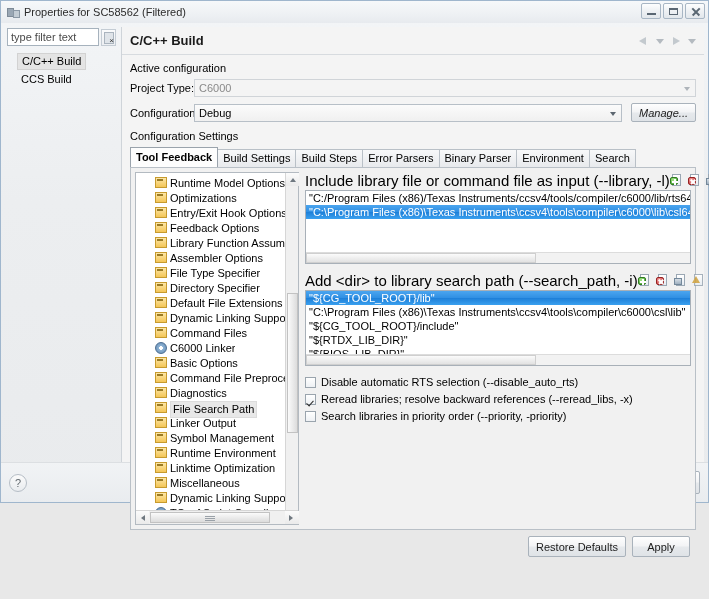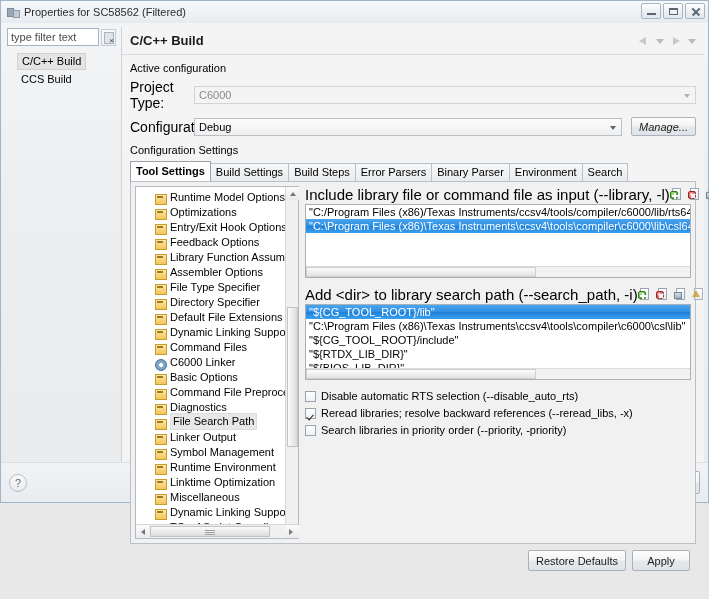--- a/index.html
+++ b/index.html
@@ -138,21 +138,21 @@
   .nav-ic.fwd:before  { border-left: 7px solid #9aa5af; left:4px; }
   .nav-ic.caret:before {
     content:""; position:absolute; left:3px; top:5px;
     border-left: 4px solid transparent; border-right: 4px solid transparent;
     border-top: 5px solid #7f8a95;
   }
   #page-content { flex: 1 1 auto; padding: 6px 8px 0 8px; min-height:0; }
 
   .section-label { font-size: 11px; color: #000; margin: 1px 0 5px 0; }
   .form-row { display: flex; align-items: center; margin-bottom: 6px; }
-  .form-row label { font-size: 14px; width: 64px; flex: 0 0 64px; }
+  .form-row label { font-size: 11px; width: 64px; flex: 0 0 64px; }
   .combo {
     flex: 1 1 auto; height: 18px;
     border: 1px solid #b7bfc7;
     background: linear-gradient(180deg,#fbfbfb,#f0f0f0);
     display: flex; align-items: center;
     padding: 0 2px 0 4px;
     font-size: 11px;
     position: relative;
     min-width: 0;
   }
@@ -216,21 +216,21 @@
     position: relative;
   }
   #opt-tree {
     flex: 1 1 auto;
     overflow: hidden;
     position: relative;
     padding: 3px 0 0 0;
   }
   .opt-row {
     height: 15px; line-height: 15px;
-    display: flex; align-items: flex-end;
+    display: flex; align-items: flex-start;
     padding-left: 6px;
     white-space: nowrap;
     font-size: 11px;
   }
   .opt-row .ico {
     width: 13px; height: 12px; flex: 0 0 13px; margin-right: 3px;
     position: relative;
   }
   
   .ico.opt:before {
@@ -506,21 +506,21 @@
           <div class="combo">
             <span class="combo-val">Debug</span>
             <span class="arrow"></span>
           </div>
           <button class="btn" id="manage-btn">Manage...</button>
         </div>
 
         <div class="section-label" style="margin-top:8px;">Configuration Settings</div>
 
         <div id="tabs">
-          <div class="tab active">Tool Settings</div>
+          <div class="tab active">Tool Feedback</div>
           <div class="tab">Build Settings</div>
           <div class="tab">Build Steps</div>
           <div class="tab">Error Parsers</div>
           <div class="tab">Binary Parser</div>
           <div class="tab">Environment</div>
           <div class="tab">Search</div>
         </div>
 
         <div id="tab-panel">
 

